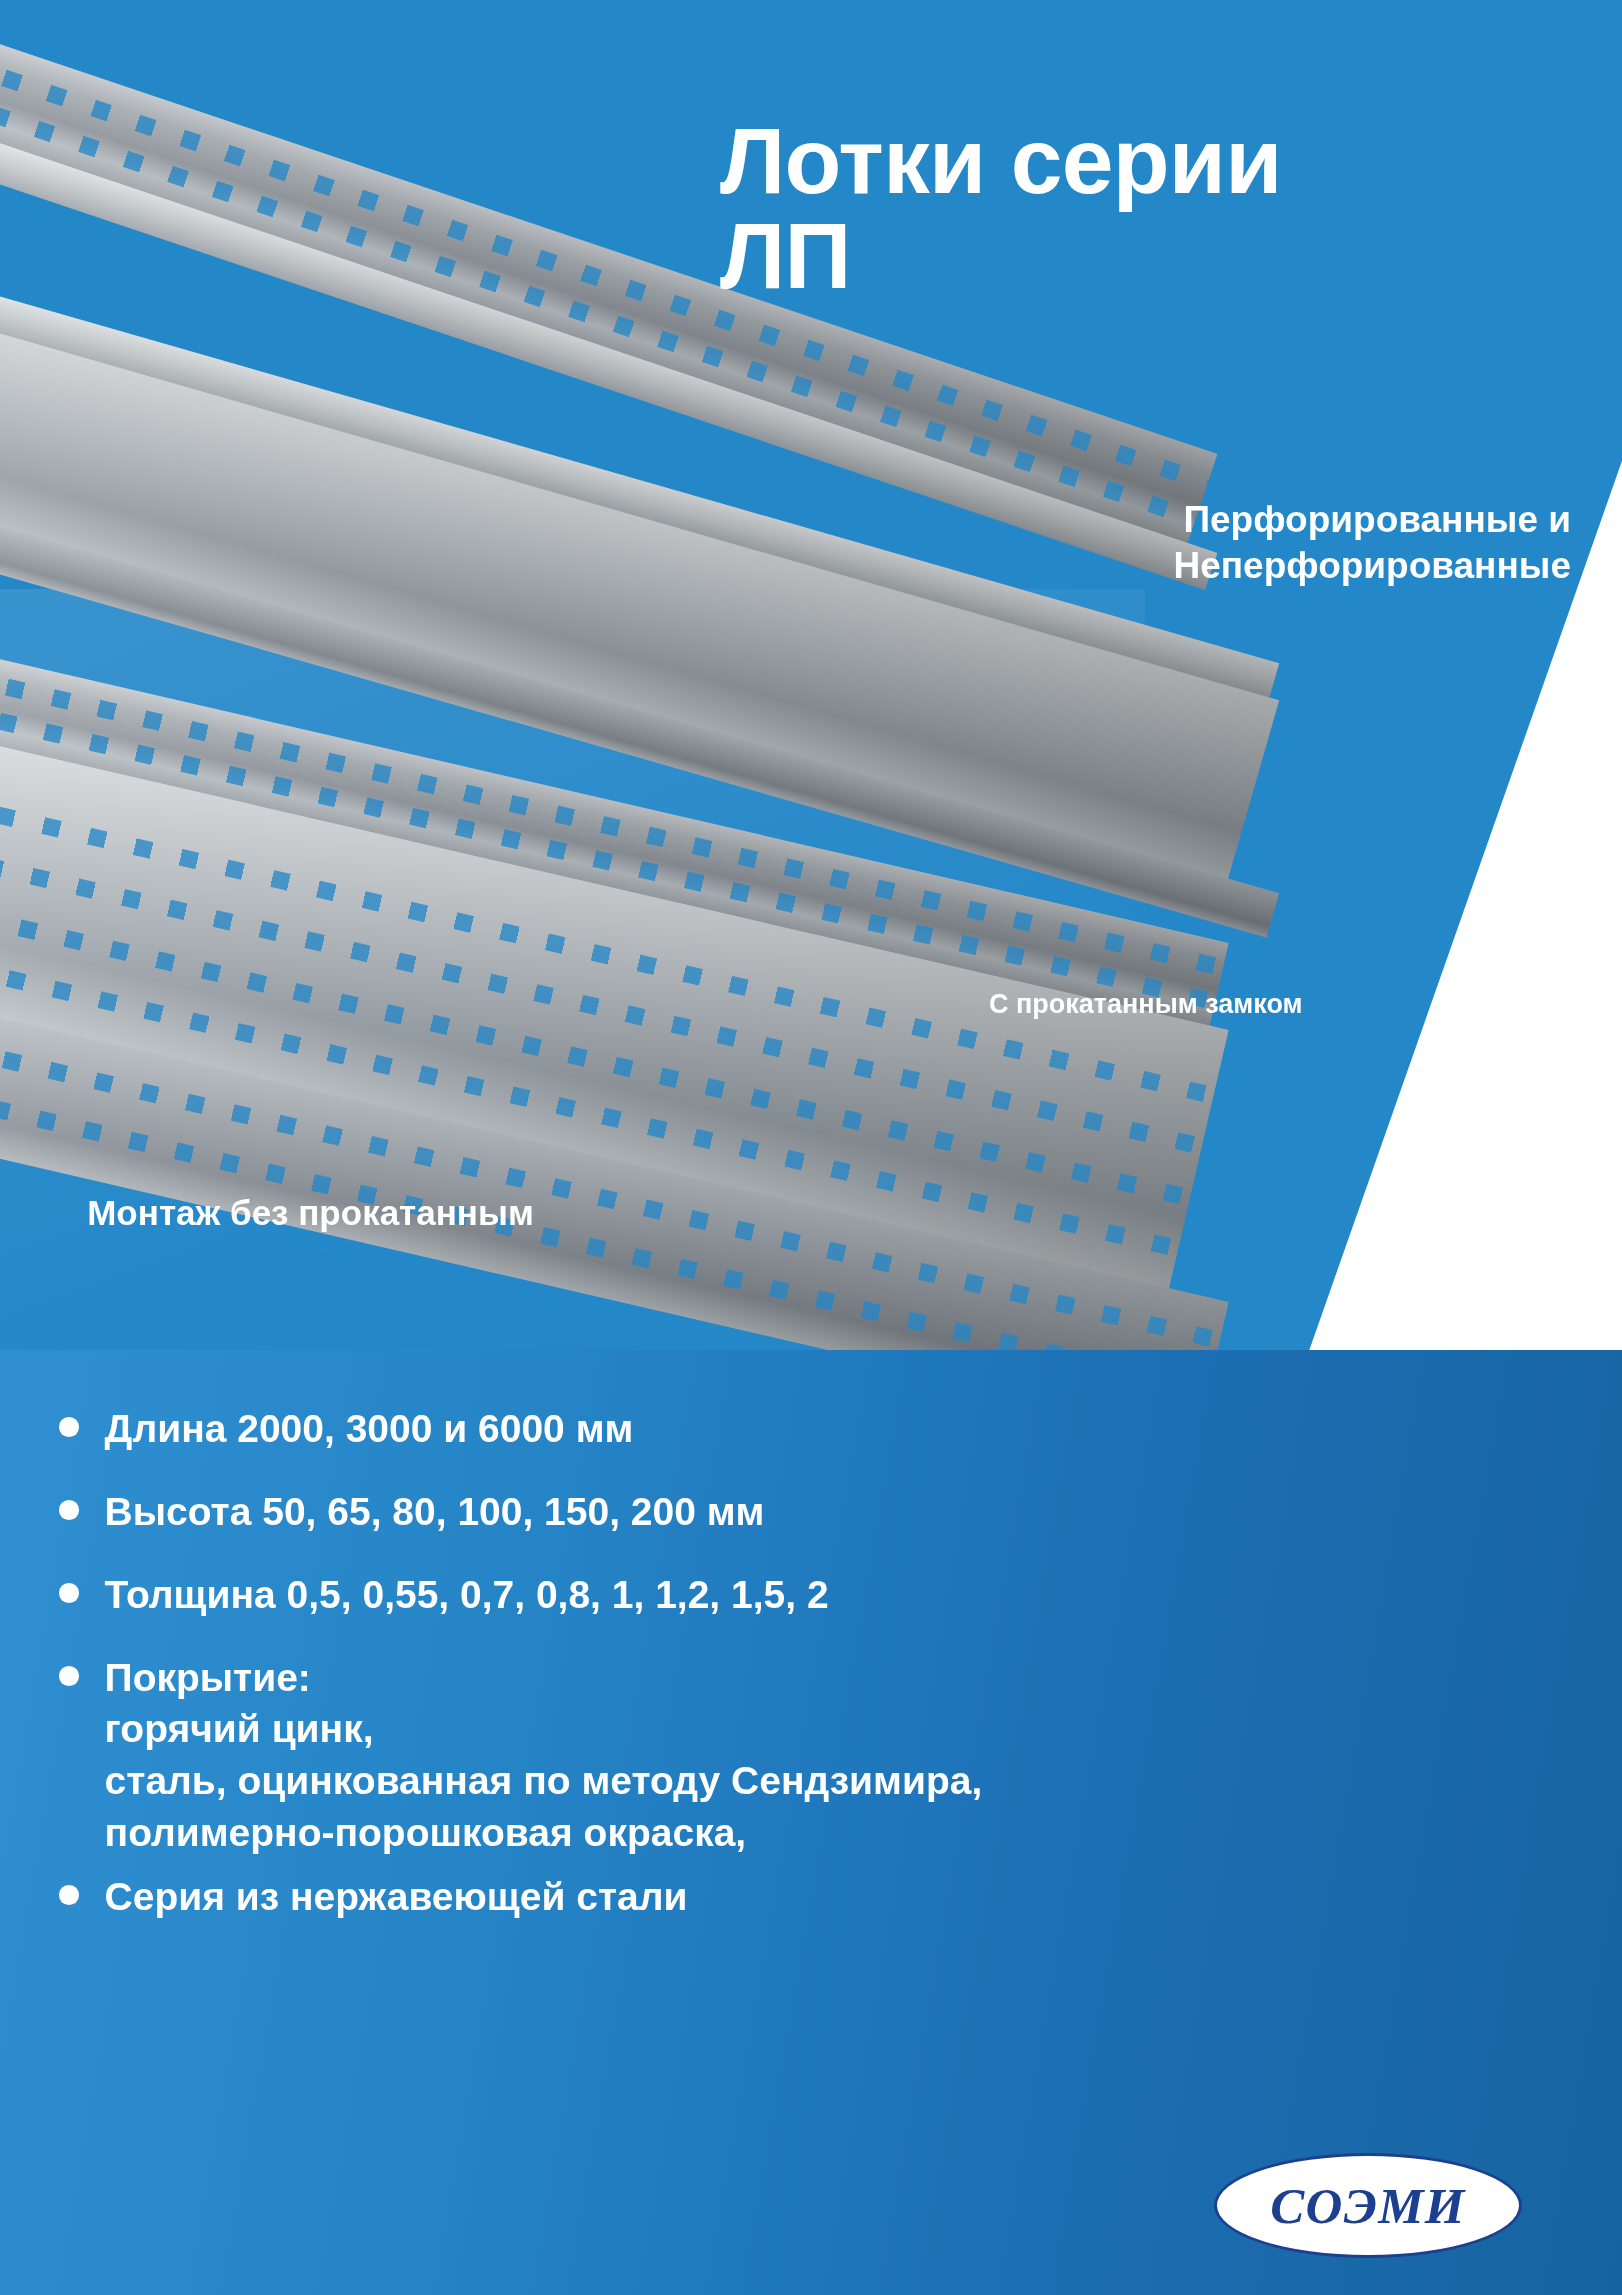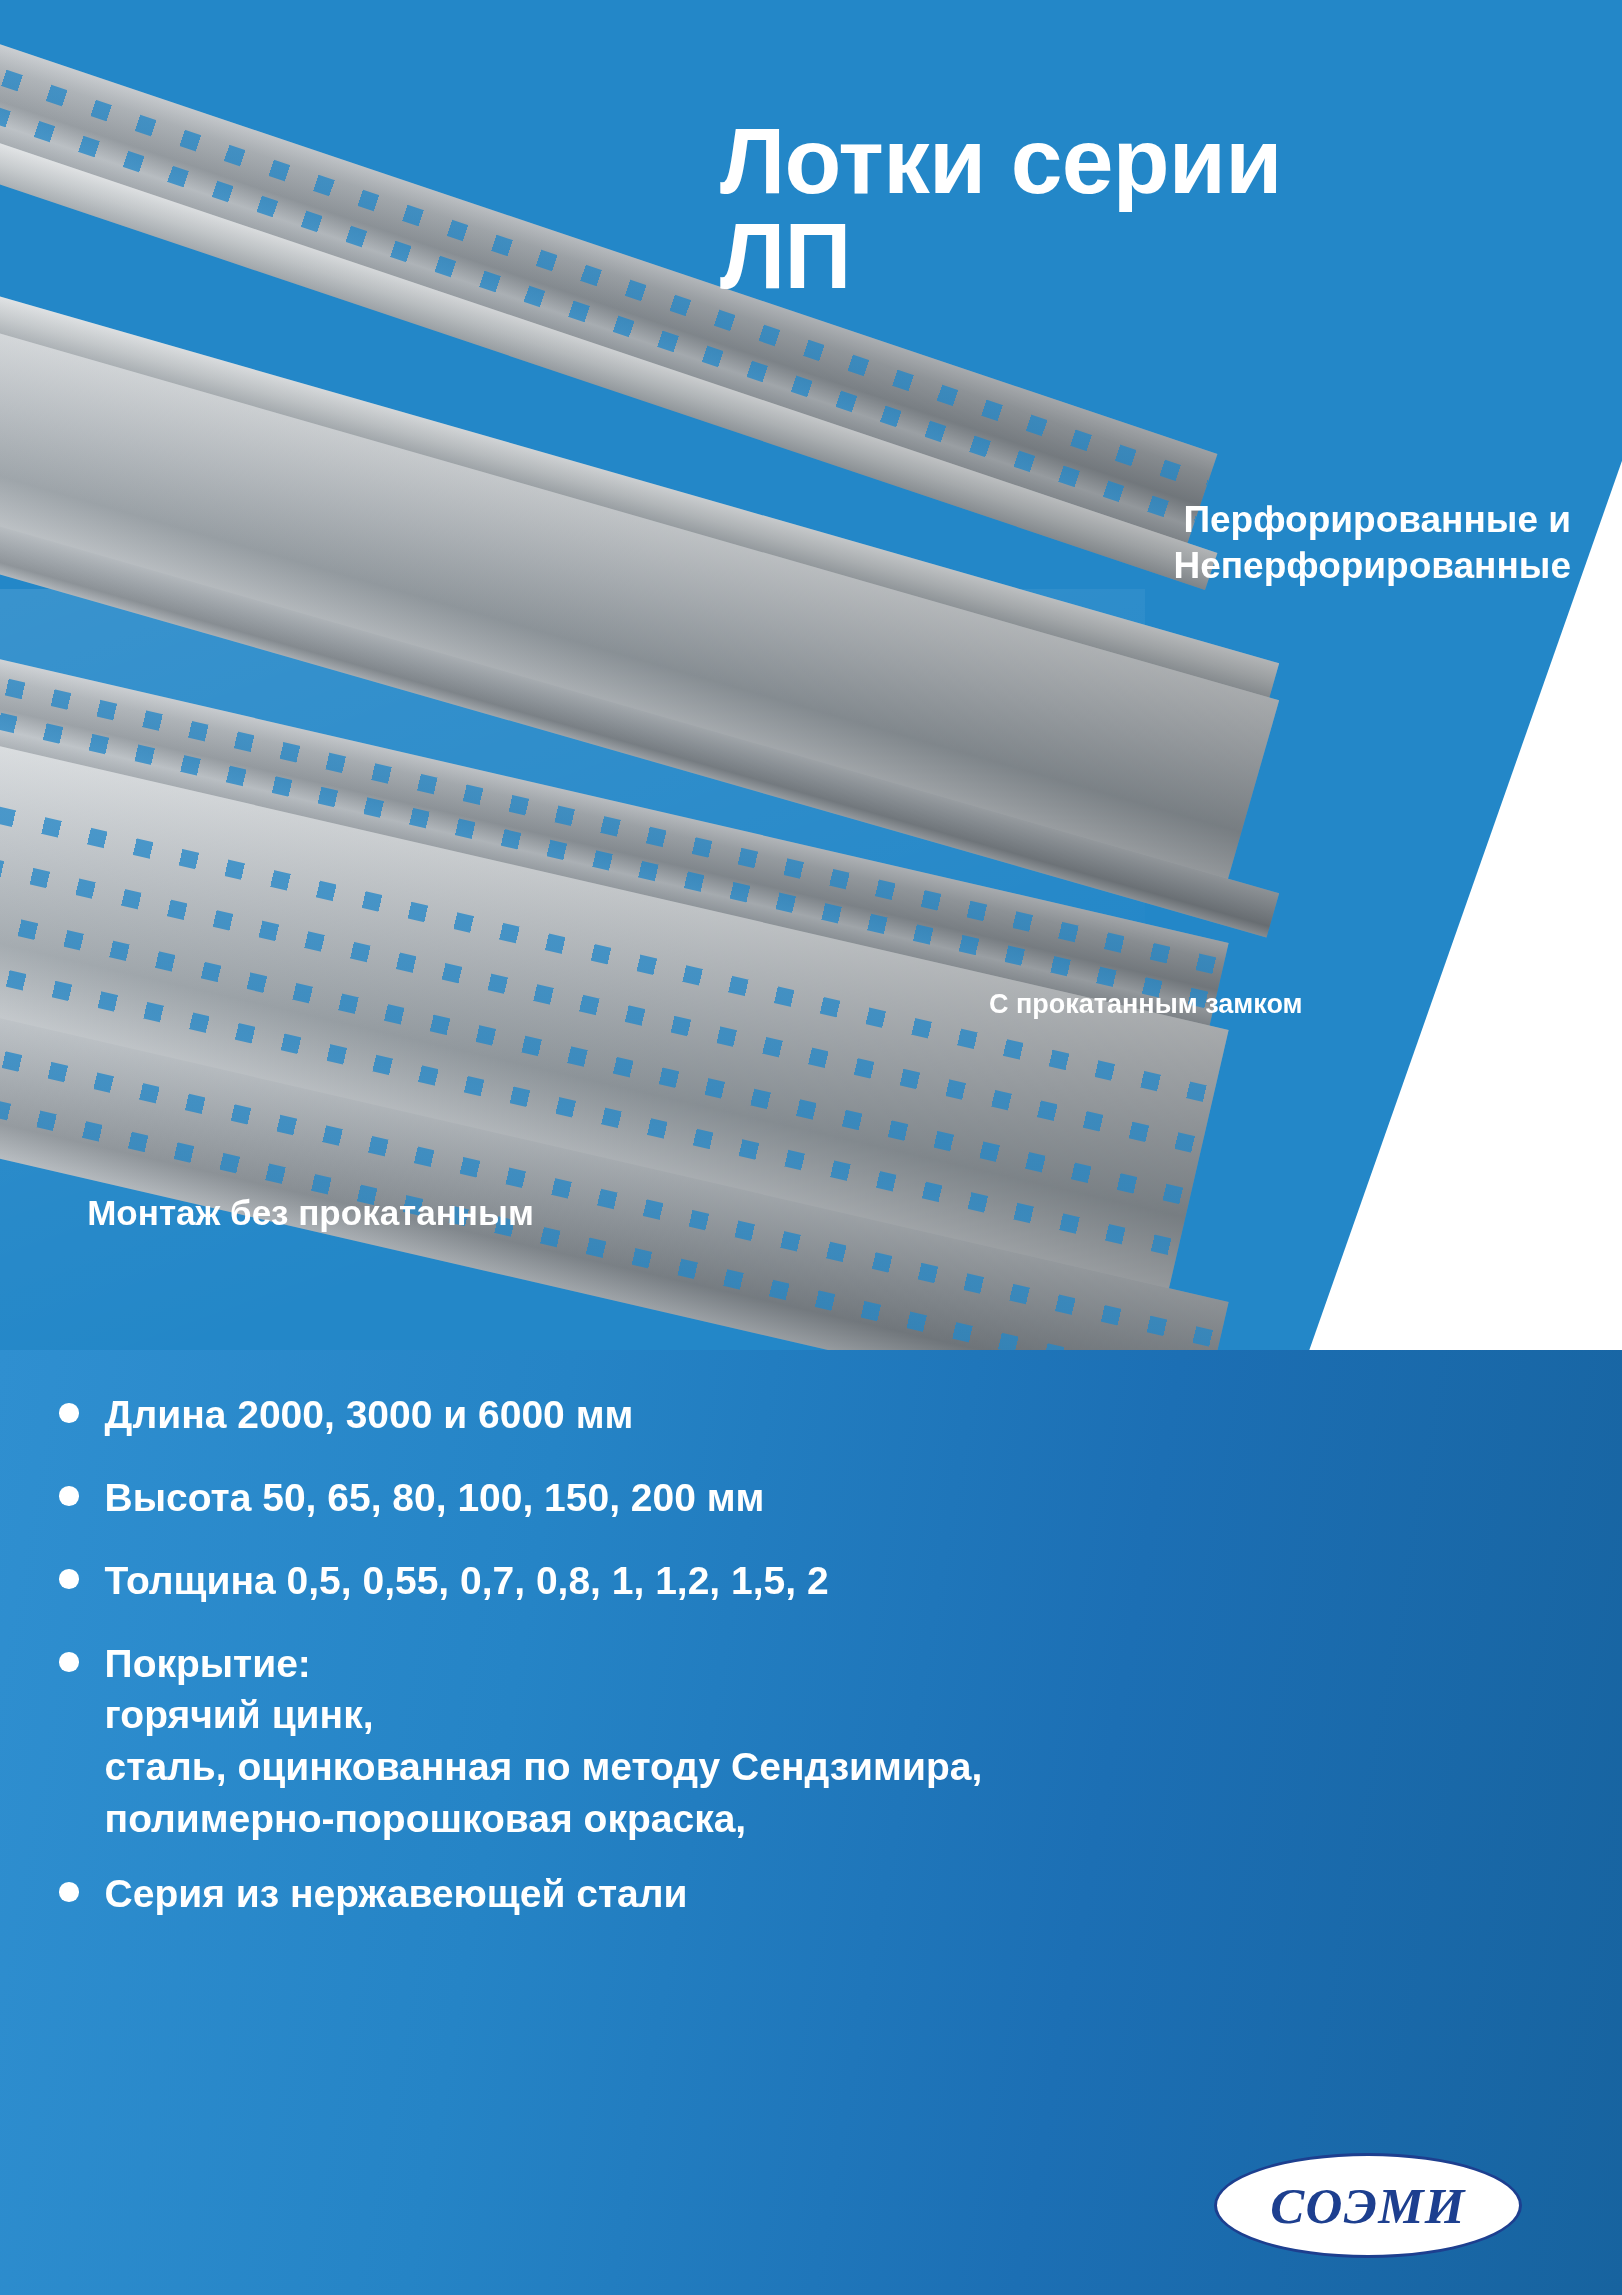--- a/index.html
+++ b/index.html
@@ -206,21 +206,21 @@
     background: #1a6fb5;
   }
   .specs-grad {
     position: absolute;
     inset: 0;
     background: linear-gradient(100deg, #2f8fd0 0%, #2584c6 32%, #1c6fb4 66%, #17639f 100%);
   }
   .spec-list {
     position: absolute;
     left: 46px;
-    top: 39px;
+    top: 53px;
     width: 1519px;
   }
   .spec-item {
     display: flex;
     align-items: flex-start;
     margin-bottom: 31px;
   }
   .bullet {
     flex: 0 0 auto;
     width: 19.6px;
@@ -229,21 +229,21 @@
     background: #ffffff;
     margin: 14.4px 26px 0 13px;
   }
   .spec-text {
     color: #ffffff;
     font-size: 39px;
     line-height: 1.33;
     font-weight: bold;
     white-space: pre-line;
   }
-  .spec-item.coating { margin-bottom: 23px; }
+  .spec-item.coating { margin-bottom: 12px; }
 
   
   .logo {
     position: absolute;
     left: 1214px;
     top: 2153px;
     width: 308px;
     height: 105px;
   }
   .logo-ellipse {

